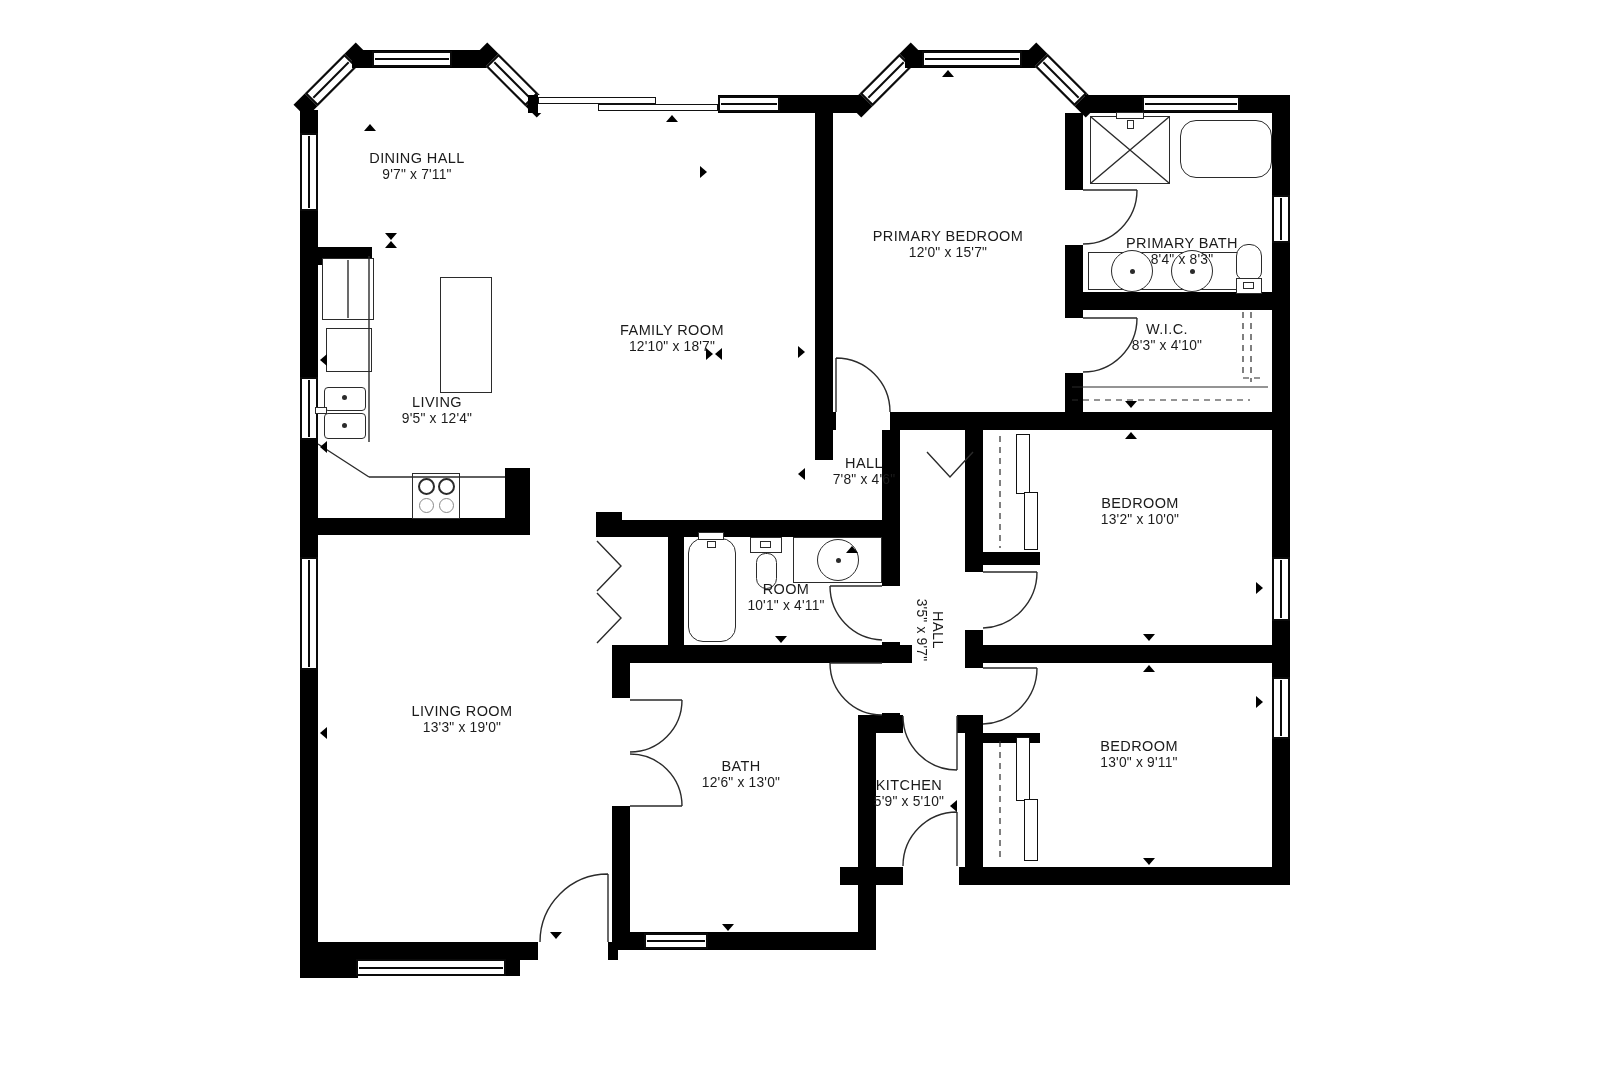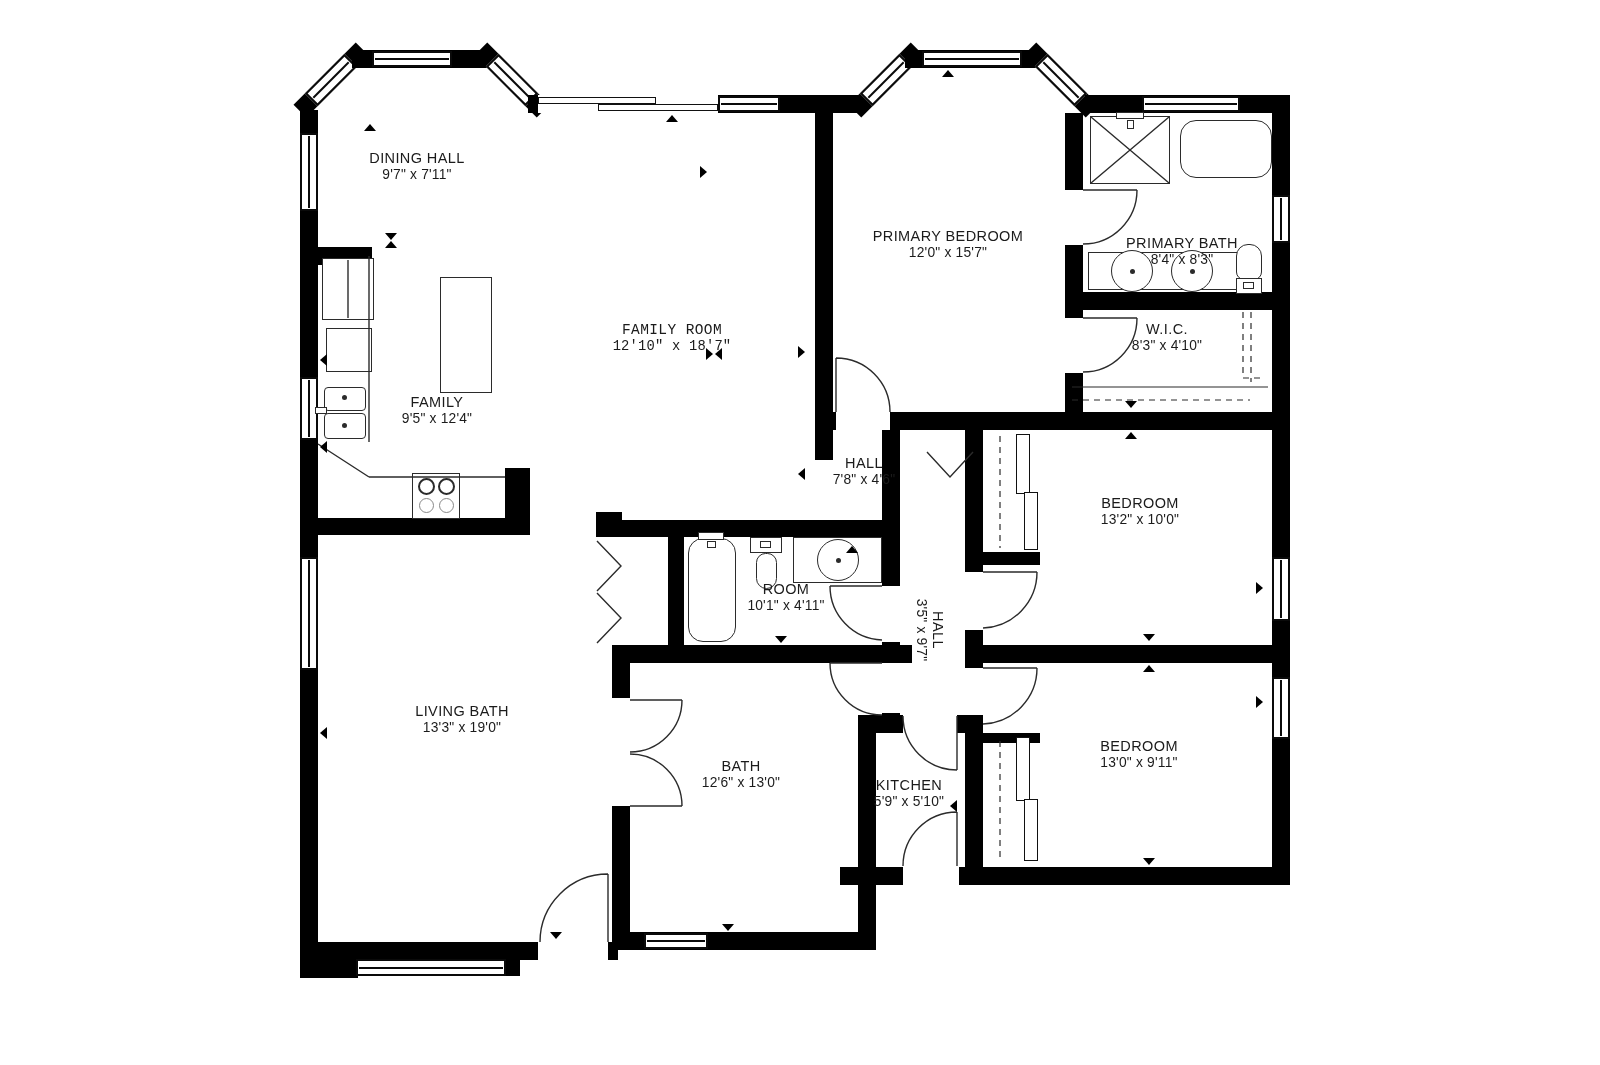--- a/index.html
+++ b/index.html
@@ -256,26 +256,26 @@
   <div class="vt down" style="left:1143px;top:858px;"></div>
   <div class="vt down" style="left:722px;top:924px;"></div>
   <div class="vt down" style="left:550px;top:932px;"></div>
   <div class="vt right" style="left:860px;top:800px;"></div>
   <div class="vt left" style="left:950px;top:800px;"></div>
 
   <div class="lbl" style="left:417px;top:167px;">
     <div>DINING HALL</div>
     <div class="dims">9'7" x 7'11"</div>
   </div>
-  <div class="lbl" style="left:672px;top:339px;font-family:Liberation Mono, monospace;">
+  <div class="lbl" style="left:672px;top:339px;">
     <div>FAMILY ROOM</div>
     <div class="dims">12'10" x 18'7"</div>
   </div>
   <div class="lbl" style="left:437px;top:411px;">
-    <div>FAMILY</div>
+    <div>LIVING</div>
     <div class="dims">9'5" x 12'4"</div>
   </div>
   <div class="lbl" style="left:948px;top:245px;">
     <div>PRIMARY BEDROOM</div>
     <div class="dims">12'0" x 15'7"</div>
   </div>
   <div class="lbl" style="left:1182px;top:208px;margin-top:44px;">
     <div>PRIMARY BATH</div>
     <div class="dims">8'4" x 8'3"</div>
   </div>
@@ -293,21 +293,21 @@
   </div>
   <div class="lbl" style="left:786px;top:598px;">
     <div>ROOM</div>
     <div class="dims">10'1" x 4'11"</div>
   </div>
   <div class="lbl rot" style="left:929px;top:630px;">
     <div>HALL</div>
     <div class="dims">3'5" x 9'7"</div>
   </div>
   <div class="lbl" style="left:462px;top:720px;">
-    <div>LIVING BATH</div>
+    <div>LIVING ROOM</div>
     <div class="dims">13'3" x 19'0"</div>
   </div>
   <div class="lbl" style="left:741px;top:775px;">
     <div>BATH</div>
     <div class="dims">12'6" x 13'0"</div>
   </div>
   <div class="lbl" style="left:909px;top:794px;">
     <div>KITCHEN</div>
     <div class="dims">5'9" x 5'10"</div>
   </div>

